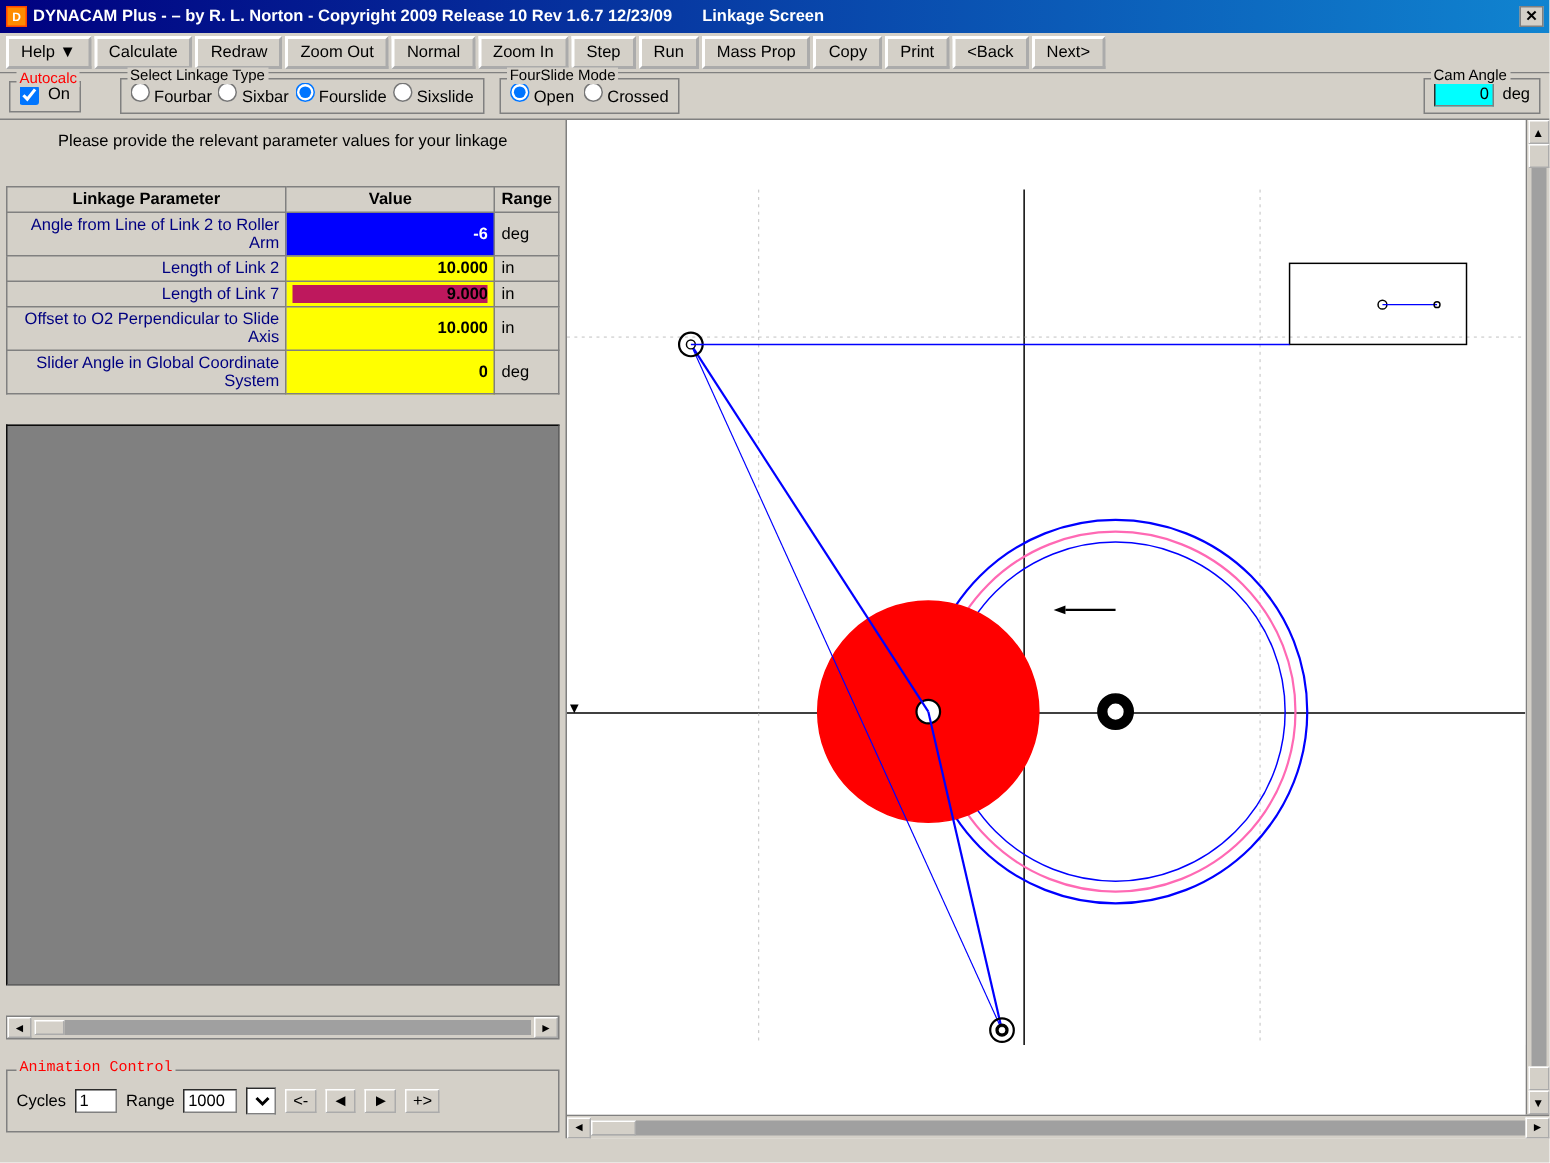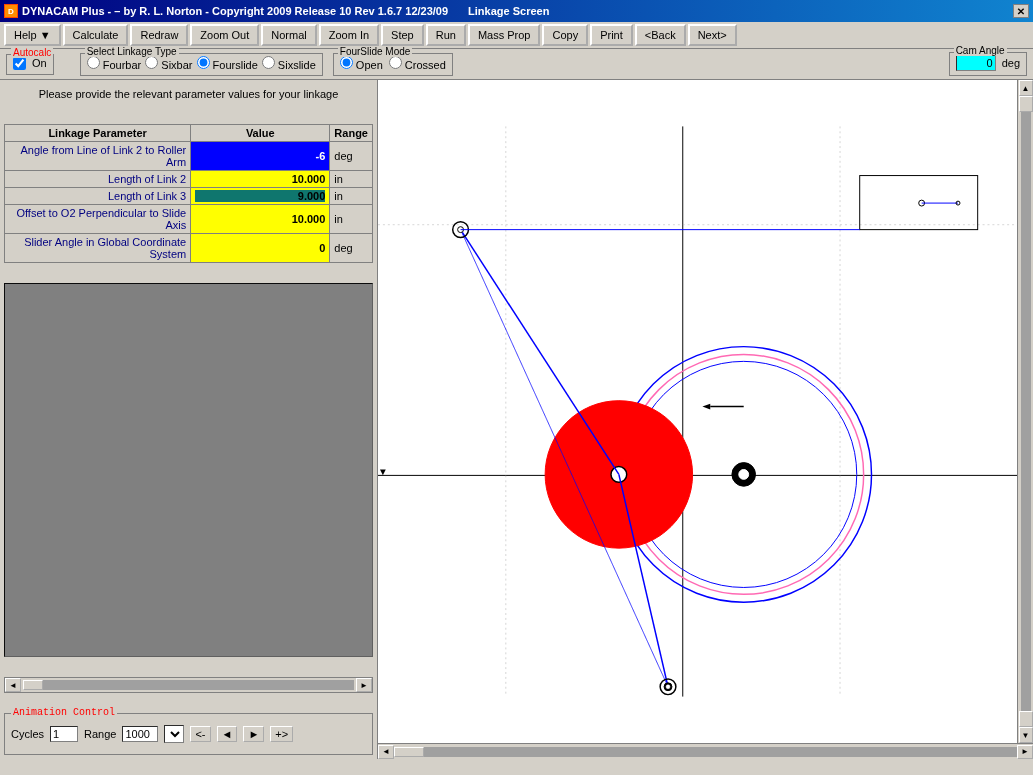--- a/index.html
+++ b/index.html
@@ -287,22 +287,22 @@
           <td class="param-name">Angle from Line of Link 2 to Roller Arm</td>
           <td class="param-value-neg"><input style="background: rgb(0, 0, 255); color: white; border: none; width: 100%; text-align: right; font-weight: bold; font-size: 11px;" value="-6"></td>
           <td class="param-unit">deg</td>
         </tr>
         <tr>
           <td class="param-name">Length of Link 2</td>
           <td class="param-value-yellow"><input style="background: rgb(255, 255, 0); border: none; width: 100%; text-align: right; font-weight: bold; font-size: 11px;" value="10.000"></td>
           <td class="param-unit">in</td>
         </tr>
         <tr>
-          <td class="param-name">Length of Link 3</td>
-          <td class="param-value-yellow"><input style="background: #0f766e; border: none; width: 100%; text-align: right; font-weight: bold; font-size: 11px;" value="9.000"></td>
+          <td class="param-name">Length of Link 7</td>
+          <td class="param-value-yellow"><input style="background: #be185d; border: none; width: 100%; text-align: right; font-weight: bold; font-size: 11px;" value="9.000"></td>
           <td class="param-unit">in</td>
         </tr>
         <tr>
           <td class="param-name">Offset to O2 Perpendicular to Slide Axis</td>
           <td class="param-value-yellow"><input style="background: rgb(255, 255, 0); border: none; width: 100%; text-align: right; font-weight: bold; font-size: 11px;" value="10.000"></td>
           <td class="param-unit">in</td>
         </tr>
         <tr>
           <td class="param-name">Slider Angle in Global Coordinate System</td>
           <td class="param-value-yellow"><input style="background: rgb(255, 255, 0); border: none; width: 100%; text-align: right; font-weight: bold; font-size: 11px;" value="0"></td>

